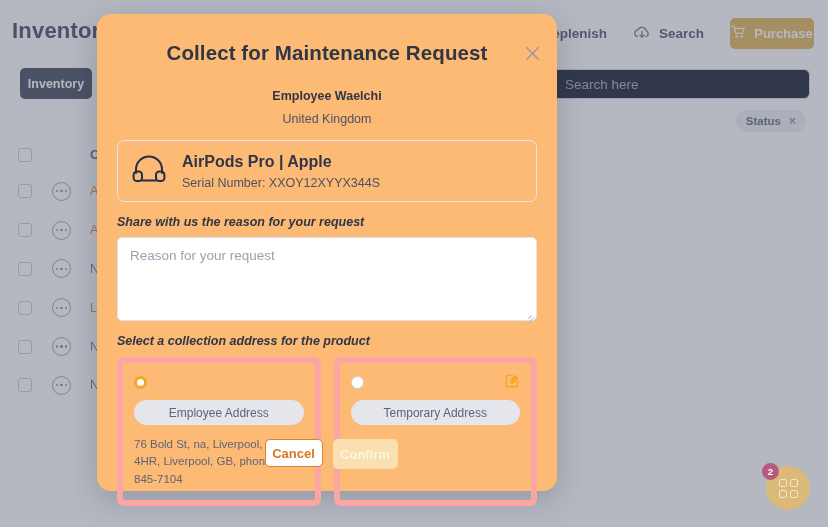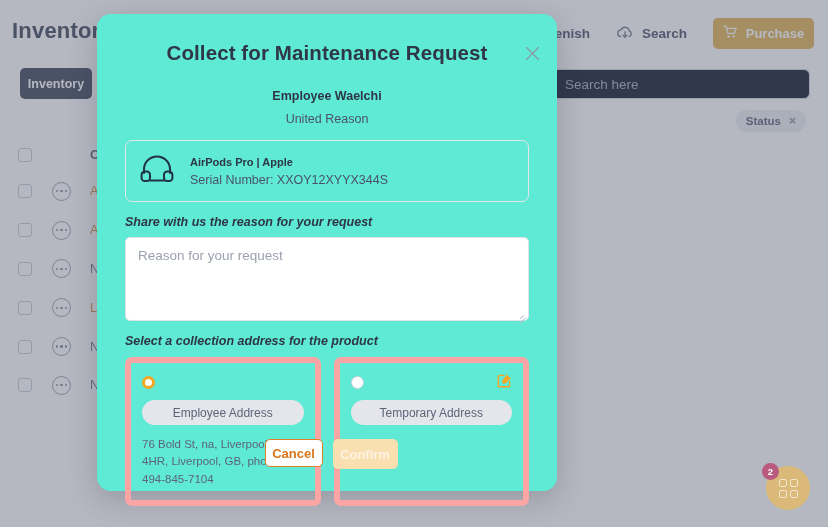--- a/index.html
+++ b/index.html
@@ -71,21 +71,21 @@
   .tb-circle-icon::before { left: 4px; right: 4px; top: 7px; height: 1.4px; }
   .tb-circle-icon::after  { top: 4px; bottom: 4px; left: 7px; width: 1.4px; }
 
   .tb-svg { display: block; }
 
   .btn-purchase {
     display: flex;
     align-items: center;
     justify-content: center;
     gap: 8px;
-    width: 101px;
+    width: 84px;
     height: 31px;
     border-radius: 5px;
     background: #e0b252;
     color: #ffffff;
     font-size: 13px;
     font-weight: 700;
   }
 
   .bg-tabs {
     position: absolute;
@@ -256,24 +256,24 @@
     justify-content: center;
   }
 
   
   #modal {
     position: absolute;
     left: 97px;
     top: 14px;
     width: 460px;
     height: 477px;
-    background: #5eead4;
+    background: #fdba74;
     border-radius: 14px;
     box-shadow: 0 8px 30px rgba(30,35,50,.22);
-    padding: 0 28px;
+    padding: 0 20px;
   }
 
   .modal-close {
     position: absolute;
     right: 14px;
     top: 28px;
     width: 22px; height: 22px;
     display: flex;
     align-items: center;
     justify-content: center;
@@ -306,21 +306,21 @@
     margin-top: 14px;
     height: 62px;
     border: 1px solid #e2e5ec;
     border-radius: 7px;
     display: flex;
     align-items: center;
     gap: 16px;
     padding: 0 14px;
   }
   .product-text { display: flex; flex-direction: column; gap: 5px; }
-  .product-name { font-size: 11px; font-weight: 700; color: #2e3647; }
+  .product-name { font-size: 16px; font-weight: 700; color: #2e3647; }
   .product-serial { font-size: 12.5px; color: #4b5268; }
 
   .field-label {
     margin-top: 13px;
     font-size: 12.5px;
     font-weight: 700;
     color: #2e3647;
     font-style: italic;
   }
 
@@ -634,21 +634,21 @@
   <div id="modal">
 
     <div class="modal-close">
       <svg width="15" height="15" viewBox="0 0 15 15">
         <path d="M1.5 1.5 13.5 13.5M13.5 1.5 1.5 13.5" stroke="#8e94a4" stroke-width="1.1" stroke-linecap="round"></path>
       </svg>
     </div>
 
     <div class="modal-title">Collect for Maintenance Request</div>
     <div class="modal-person">Employee Waelchi</div>
-    <div class="modal-country">United Reason</div>
+    <div class="modal-country">United Kingdom</div>
 
     <div class="product-card">
       <span>
         <svg width="34" height="30" viewBox="0 0 34 30">
           <path d="M4 19v-3.5a13 13 0 0 1 26 0V19" fill="none" stroke="#22304a" stroke-width="2" stroke-linecap="round"></path>
           <rect x="1.6" y="17.5" width="8.4" height="9.6" rx="3.2" fill="none" stroke="#22304a" stroke-width="2"></rect>
           <rect x="24" y="17.5" width="8.4" height="9.6" rx="3.2" fill="none" stroke="#22304a" stroke-width="2"></rect>
           <path d="M10 26.4h14" fill="none" stroke="#22304a" stroke-width="2" stroke-linecap="round"></path>
         </svg>
       </span>

